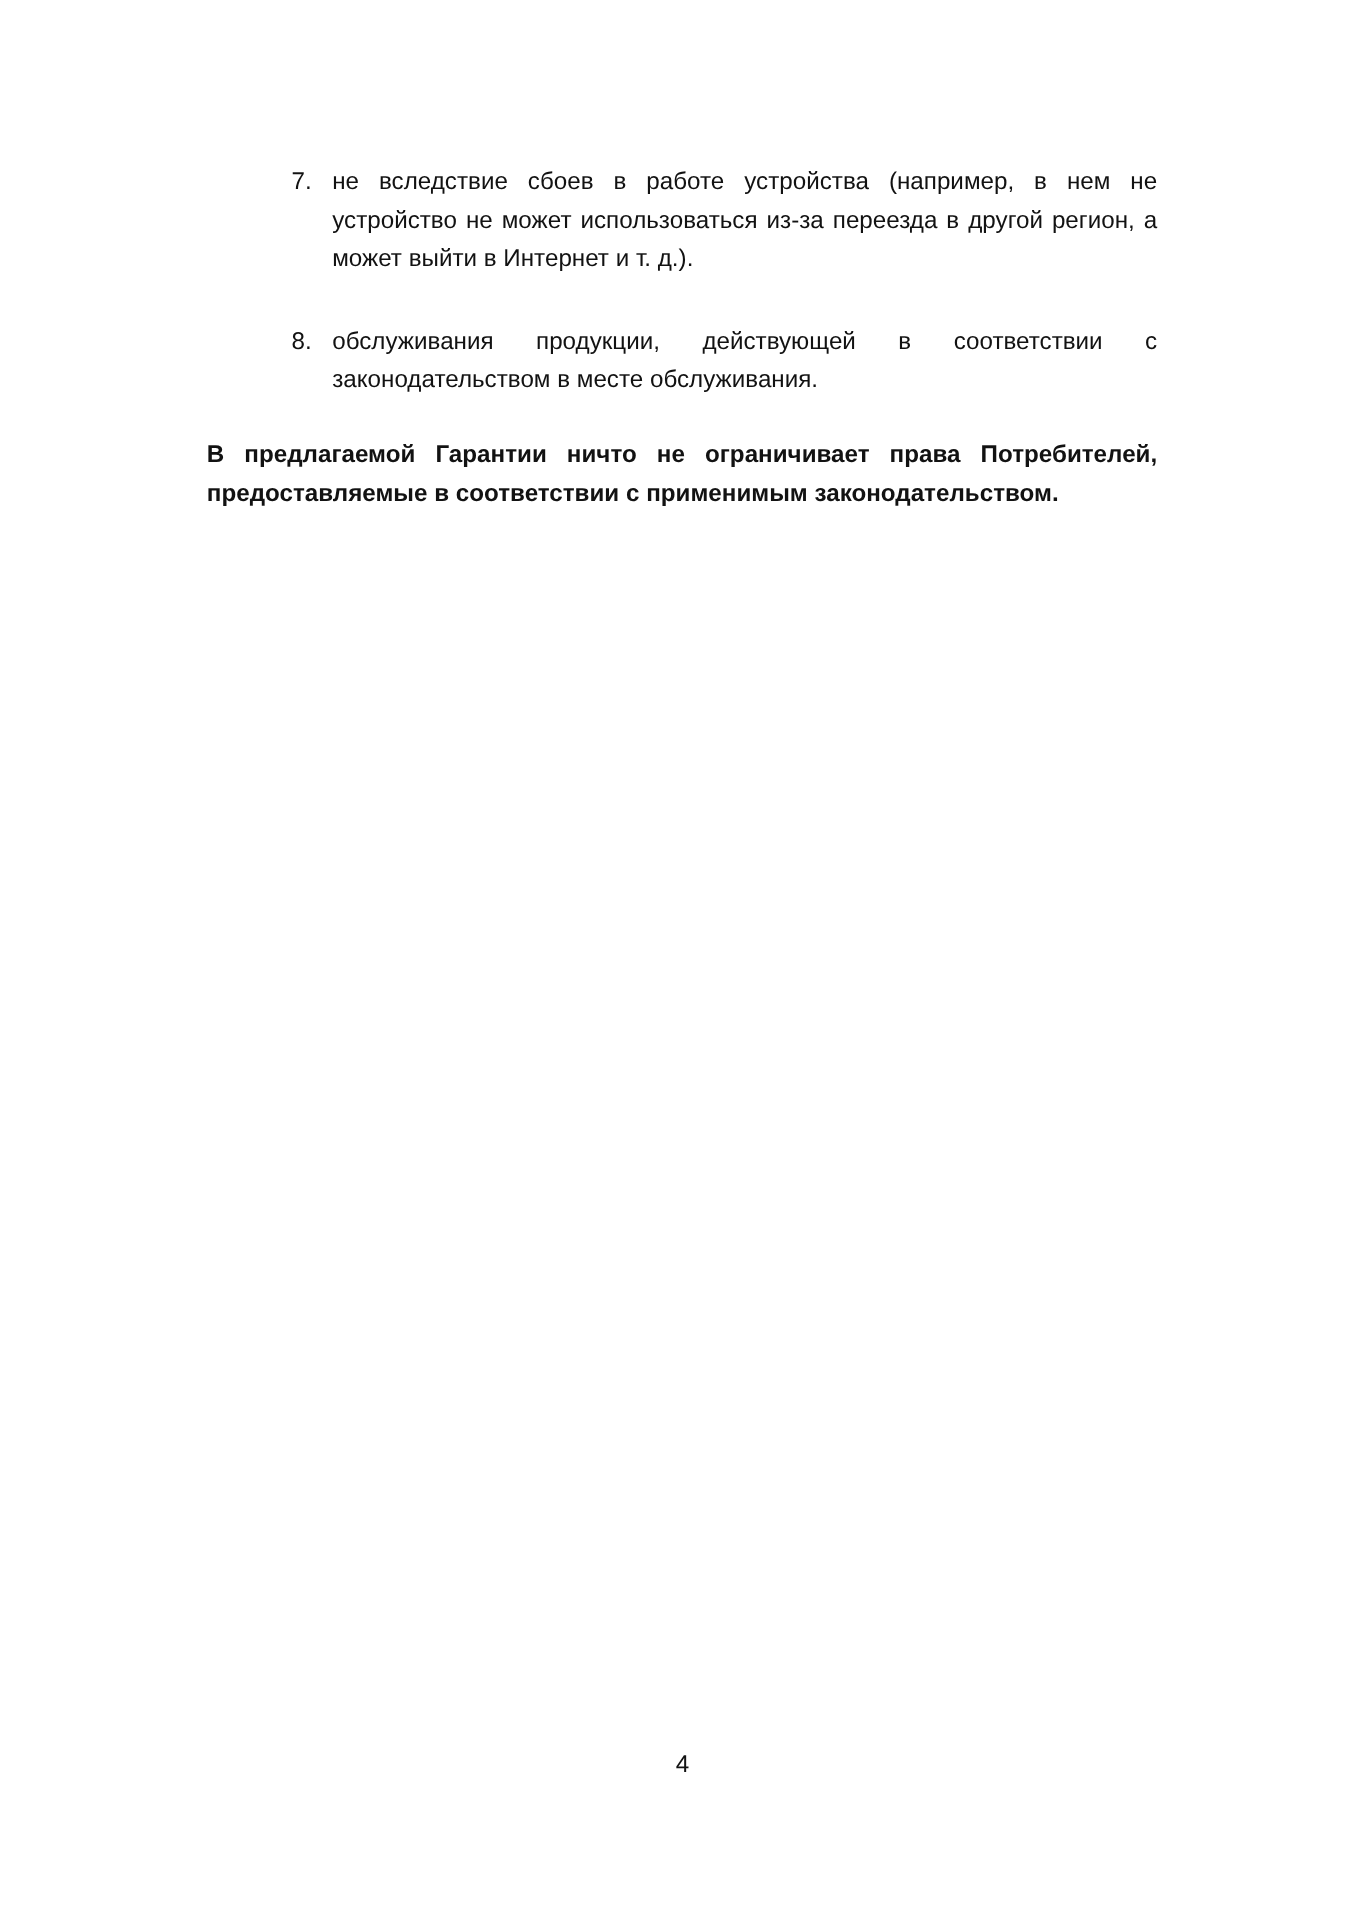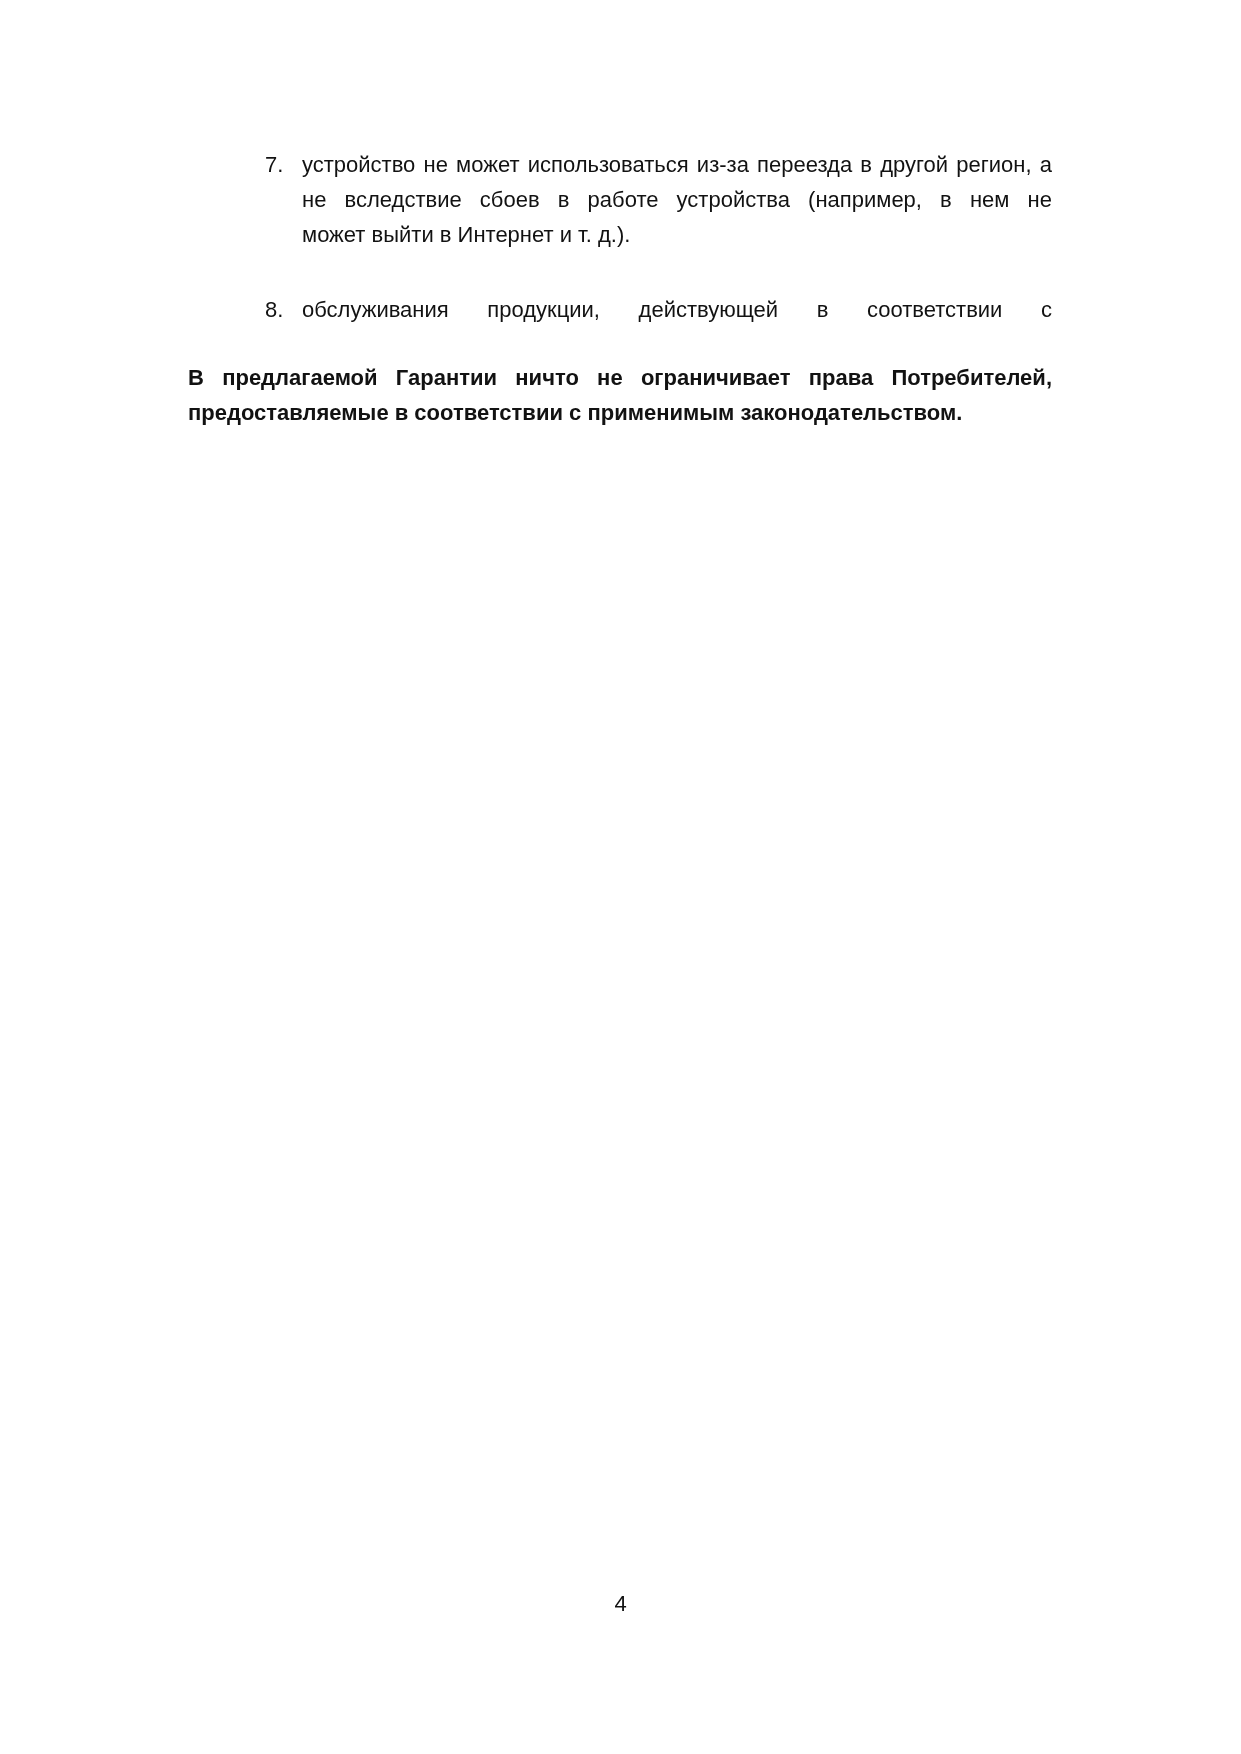--- a/index.html
+++ b/index.html
@@ -52,28 +52,29 @@
 </style>
 </head>
 <body>
 
 <div class="page">
 
   <div class="content">
 
     <div class="list-item">
       <span class="marker">7.</span>
+      <div class="line" style="word-spacing: 12.0365px;"><span>не вследствие сбоев в работе устройства (например, в нем не</span></div>
       <div class="line" style="word-spacing: 2.07812px;"><span>устройство не может использоваться из-за переезда в другой регион, а</span></div>
-      <div class="line" style="word-spacing: 12.0365px;"><span>не вследствие сбоев в работе устройства (например, в нем не</span></div>
       <div class="line"><span>может выйти в Интернет и т. д.).</span></div>
     </div>
 
     <div class="list-item">
       <span class="marker">8.</span>
       <div class="line" style="word-spacing: 32.4875px; margin-top: 40px;"><span>обслуживания продукции, действующей в соответствии с</span></div>
+      <div class="line"><span>законодательством в месте обслуживания.</span></div>
     </div>
 
     <div class="closing">
       <div class="line" style="word-spacing: 12.1585px;"><span>В предлагаемой Гарантии ничто не ограничивает права Потребителей,</span></div>
       <div class="line"><span>предоставляемые в соответствии с применимым законодательством.</span></div>
     </div>
 
   </div>
 
   <div class="page-number">4</div>

